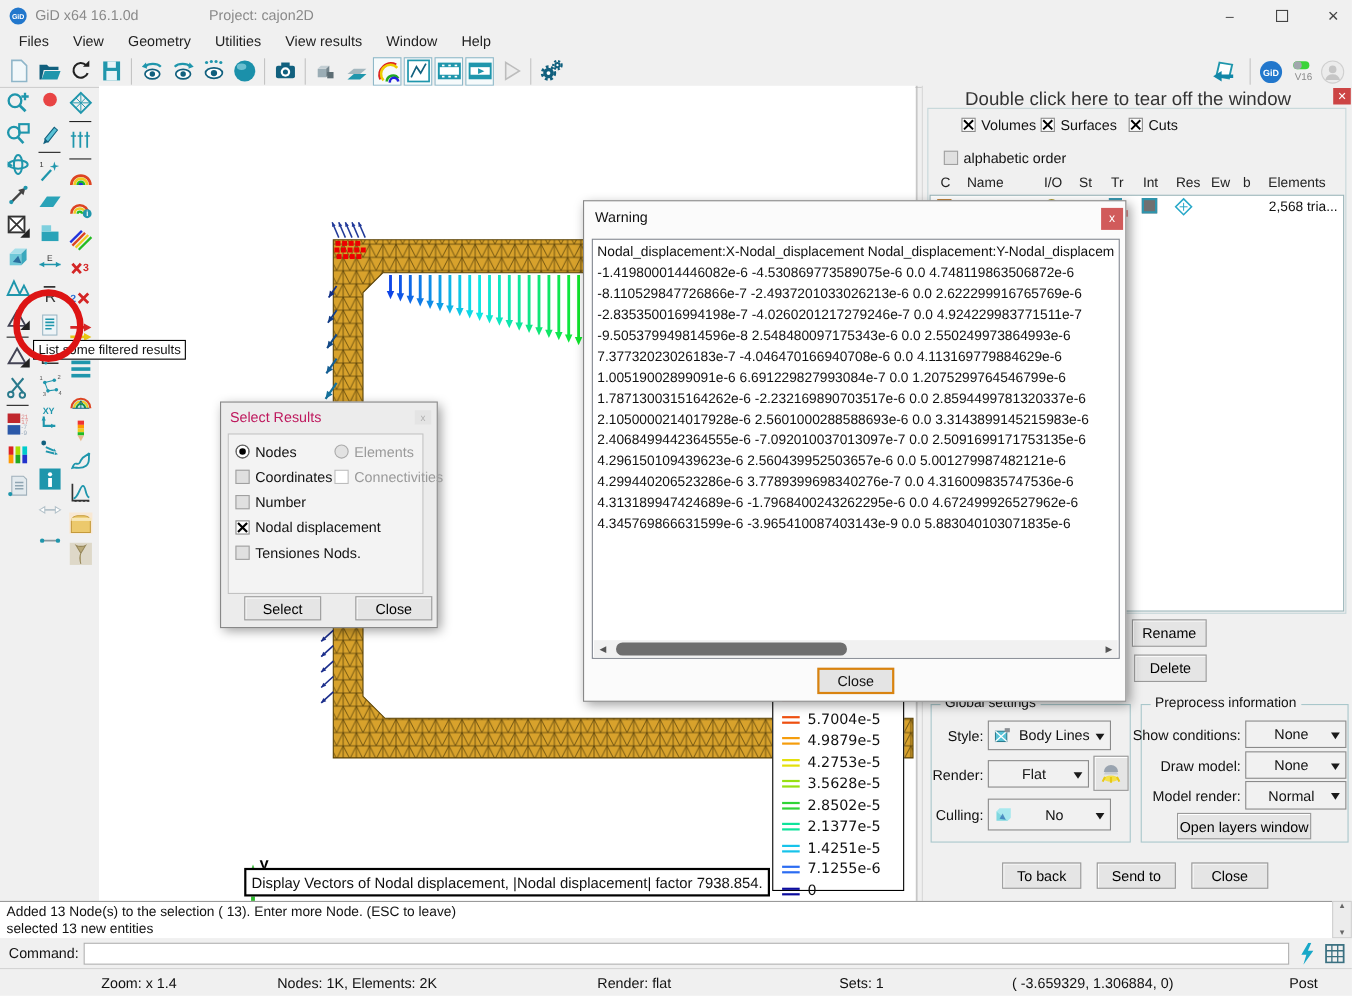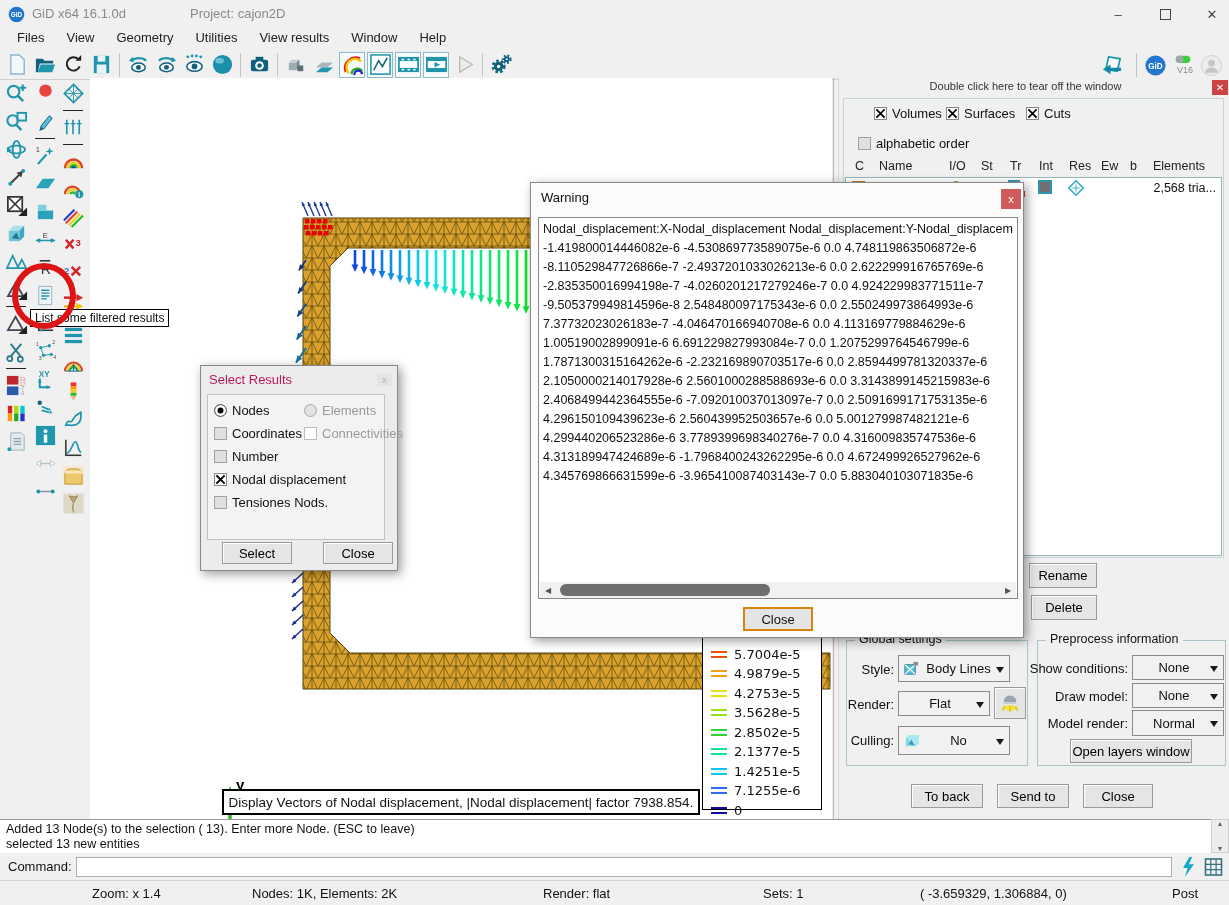--- a/index.html
+++ b/index.html
@@ -32,21 +32,21 @@
 #canvas{position:absolute;left:90px;top:78px;width:742px;height:742px;background:#fff}
 #cdivider{position:absolute;left:833px;top:78px;width:1px;height:742px;background:#b5b5b5}
 #legend{position:absolute;left:702px;top:598px;width:120px;height:212px;background:#fff;border:1px solid #000;padding-top:26px}
 .lg-row{display:flex;align-items:center;height:19.5px;padding-left:8px}
 .lg-tick{width:16px;height:7px;border-top:2px solid #000;border-bottom:2px solid #000;margin-right:7px}
 .lg-val{font-size:13px;font-family:"DejaVu Sans",sans-serif}
 #banner{position:absolute;left:222px;top:789px;width:478px;height:26px;background:#fff;border:2px solid #000;display:flex;align-items:center;justify-content:center;font-size:13.5px}
 #axis{position:absolute;left:108px;top:698px}
 
 #rightpanel{position:absolute;left:838px;top:78px;width:391px;height:742px;background:#f0f0f0;border-left:1px solid #d8d8d8}
-#tearoff{position:absolute;left:840px;top:80px;width:371px;height:16px;text-align:center;font-size:11px;color:#333}
+#tearoff{position:absolute;left:840px;top:80px;width:371px;height:16px;text-align:center;font-size:17px;color:#333}
 #tearx{position:absolute;left:1212px;top:80px;width:16px;height:15px;background:#c44;color:#fff;font-size:10px;display:flex;align-items:center;justify-content:center}
 .gcb{display:inline-block;width:13px;height:13px;background:#fff;border:1px solid #888;vertical-align:-2px;margin-right:5px;position:relative}
 .gcb svg{position:absolute;left:0;top:0;width:11px;height:11px}
 .gcb.off{background:#e0e0e0;border-color:#a0a0a0}
 .gcb.dis{background:#fff;border-color:#bcbcbc}
 .grad{display:inline-block;width:13px;height:13px;border-radius:50%;background:#fff;border:1px solid #555;vertical-align:-2px;margin-right:5px}
 .grad.sel{box-shadow:inset 0 0 0 2.5px #fff,inset 0 0 0 7px #000}
 .grad.dis{background:#e2e2e2;border-color:#aaa}
 .fl-item{position:absolute;font-size:13px}
 #lp-box{position:absolute;left:843px;top:98px;width:381px;height:460px;border:1px solid #c5d6d9}
@@ -1002,21 +1002,21 @@
           <div class="wline">-2.835350016994198e-7 -4.0260201217279246e-7 0.0 4.924229983771511e-7</div>
           <div class="wline">-9.505379949814596e-8 2.548480097175343e-6 0.0 2.550249973864993e-6</div>
           <div class="wline">7.37732023026183e-7 -4.046470166940708e-6 0.0 4.113169779884629e-6</div>
           <div class="wline">1.00519002899091e-6 6.691229827993084e-7 0.0 1.2075299764546799e-6</div>
           <div class="wline">1.7871300315164262e-6 -2.232169890703517e-6 0.0 2.8594499781320337e-6</div>
           <div class="wline">2.1050000214017928e-6 2.5601000288588693e-6 0.0 3.3143899145215983e-6</div>
           <div class="wline">2.4068499442364555e-6 -7.092010037013097e-7 0.0 2.5091699171753135e-6</div>
           <div class="wline">4.296150109439623e-6 2.560439952503657e-6 0.0 5.001279987482121e-6</div>
           <div class="wline">4.299440206523286e-6 3.7789399698340276e-7 0.0 4.316009835747536e-6</div>
           <div class="wline">4.313189947424689e-6 -1.7968400243262295e-6 0.0 4.672499926527962e-6</div>
-          <div class="wline">4.345769866631599e-6 -3.965410087403143e-7 0.0 5.883040103071835e-6</div>
+          <div class="wline">4.345769866631599e-6 -3.965410087403143e-9 0.0 5.883040103071835e-6</div>
         </div>
       <div id="hscroll">
         <span class="sarr">◀</span>
         <div id="hthumb"></div>
         <span class="sarr" style="margin-left:auto">▶</span>
       </div>
     </div>
     <div id="warn-close">Close</div>
   </div>
 

